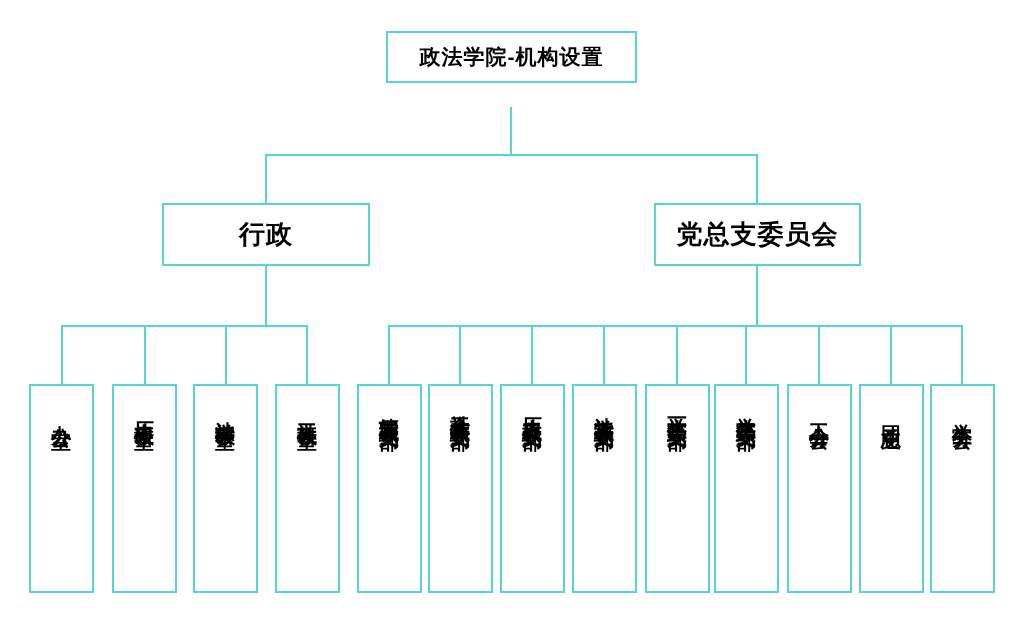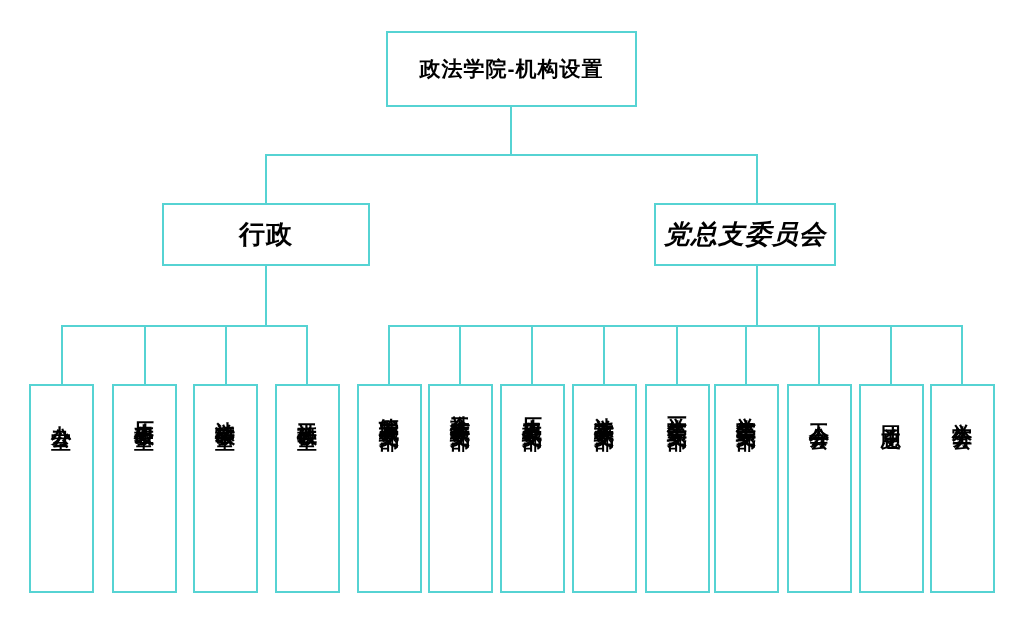--- a/index.html
+++ b/index.html
@@ -18,23 +18,23 @@
     background: var(--bg);
     border: 2px solid var(--accent);
     box-sizing: border-box;
     font-weight: bold;
     color: var(--text);
   }
   .hbox {
     display: flex; align-items: center; justify-content: center;
     font-size: 26px; letter-spacing: 1px; white-space: nowrap;
   }
-  .root-box { left: 386px; top: 31px;  width: 251px; height: 76px; font-size: 21px; }
+  .root-box { left: 386px; top: 31px;  width: 251px; height: 52px; font-size: 21px; }
   .l2a      { left: 162px; top: 203px; width: 208px; height: 63px; }
-  .l2b      { left: 654px; top: 203px; width: 182px; height: 63px; font-style: italic; }
+  .l2b      { left: 654px; top: 203px; width: 207px; height: 63px; }
 
   .leaf {
     top: 384px; width: 65px; height: 209px;
     text-align: center; padding-top: 12px;
     font-size: 20px;
   }
   .leaf > span {
     display: inline-block;
     writing-mode: vertical-rl;
     text-orientation: mixed;

